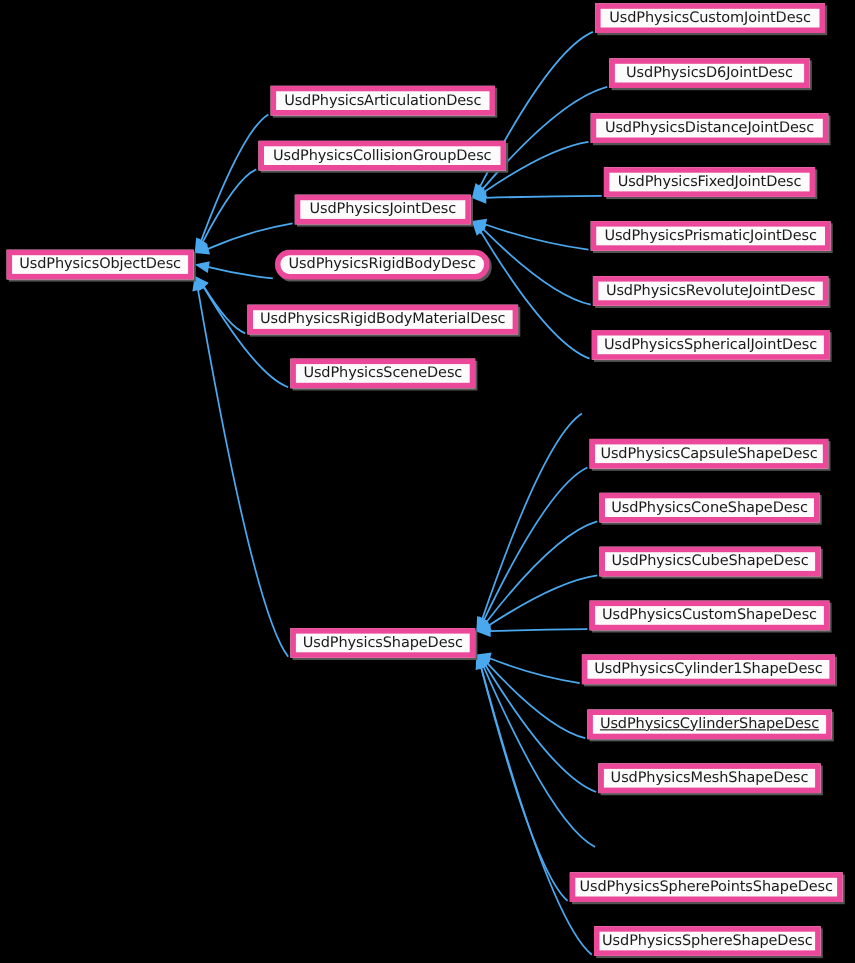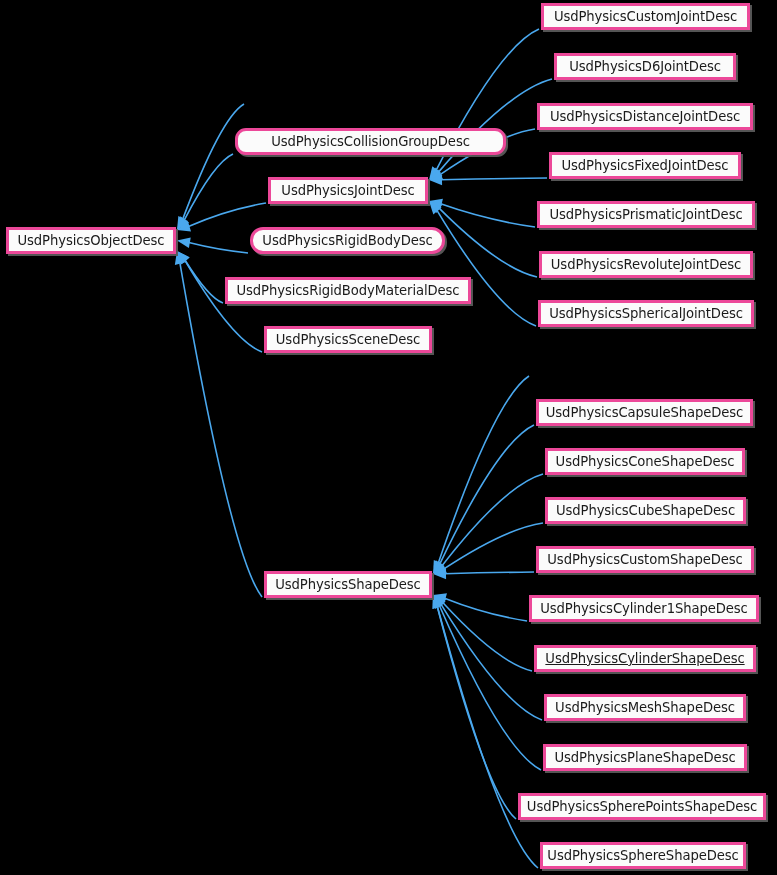--- a/index.html
+++ b/index.html
@@ -28,21 +28,21 @@
     stroke-width: 1.6;
   }
   .edge-head {
     fill: #4aa8ee;
     stroke: none;
   }
   .node-box {
     position: absolute;
     box-sizing: border-box;
     background: #fbfbfb;
-    border: 3px solid #ec4899;
+    border: 5px solid #ec4899;
     box-shadow: 2px 2px 0 rgba(90,90,90,0.95);
     display: flex;
     align-items: center;
     justify-content: center;
     white-space: nowrap;
     color: #1a1a1a;
     font-size: 13.2px;
     letter-spacing: -0.1px;
     line-height: 1;
     user-select: none;
@@ -154,21 +154,24 @@
         <polygon points="433,595 432.4532884284638,609.0663110465234 442.58042957594,605.3138435677711" class="edge-head"></polygon>
       </g>
       <g>
         <path d="M 437.3077489517064 606.2001472744367 Q 499.7369446016484 836.5840176729324 538 868" class="edge-line"></path>
         <polygon points="433,595 432.6266617575188,609.0719799089077 442.7067943045118,605.1950058523719" class="edge-head"></polygon>
       </g>
     </svg>
 <div class="node-box" style="left: 6px; top: 227px; width: 170px; height: 27px;">
       <span class="node-label">UsdPhysicsObjectDesc</span>
     </div>
-    <div class="node-box" style="left: 235px; top: 128px; width: 271px; height: 27px; border-radius: 11px;">
+    <div class="node-box" style="left: 246px; top: 78px; width: 204px; height: 27px;">
+      <span class="node-label">UsdPhysicsArticulationDesc</span>
+    </div>
+    <div class="node-box" style="left: 235px; top: 128px; width: 225px; height: 27px;">
       <span class="node-label">UsdPhysicsCollisionGroupDesc</span>
     </div>
     <div class="node-box" style="left: 268px; top: 177px; width: 160px; height: 27px;">
       <span class="node-label">UsdPhysicsJointDesc</span>
     </div>
     <div class="node-box" style="left: 250px; top: 227px; width: 195px; height: 27px; border-radius: 13px;">
       <span class="node-label">UsdPhysicsRigidBodyDesc</span>
     </div>
     <div class="node-box" style="left: 225px; top: 277px; width: 246px; height: 27px;">
       <span class="node-label">UsdPhysicsRigidBodyMaterialDesc</span>
@@ -213,23 +216,20 @@
       <span class="node-label">UsdPhysicsCustomShapeDesc</span>
     </div>
     <div class="node-box" style="left: 529px; top: 595px; width: 230px; height: 27px;">
       <span class="node-label">UsdPhysicsCylinder1ShapeDesc</span>
     </div>
     <div class="node-box" style="left: 534px; top: 645px; width: 222px; height: 27px; text-decoration: underline;">
       <span class="node-label">UsdPhysicsCylinderShapeDesc</span>
     </div>
     <div class="node-box" style="left: 544px; top: 694px; width: 202px; height: 27px;">
       <span class="node-label">UsdPhysicsMeshShapeDesc</span>
-    </div>
-    <div class="node-box" style="left: 543px; top: 744px; width: 204px; height: 27px;">
-      <span class="node-label">UsdPhysicsPlaneShapeDesc</span>
     </div>
     <div class="node-box" style="left: 518px; top: 793px; width: 248px; height: 27px;">
       <span class="node-label">UsdPhysicsSpherePointsShapeDesc</span>
     </div>
     <div class="node-box" style="left: 540px; top: 842px; width: 206px; height: 27px;">
       <span class="node-label">UsdPhysicsSphereShapeDesc</span>
     </div>
   </div>
 
 </body></html>

